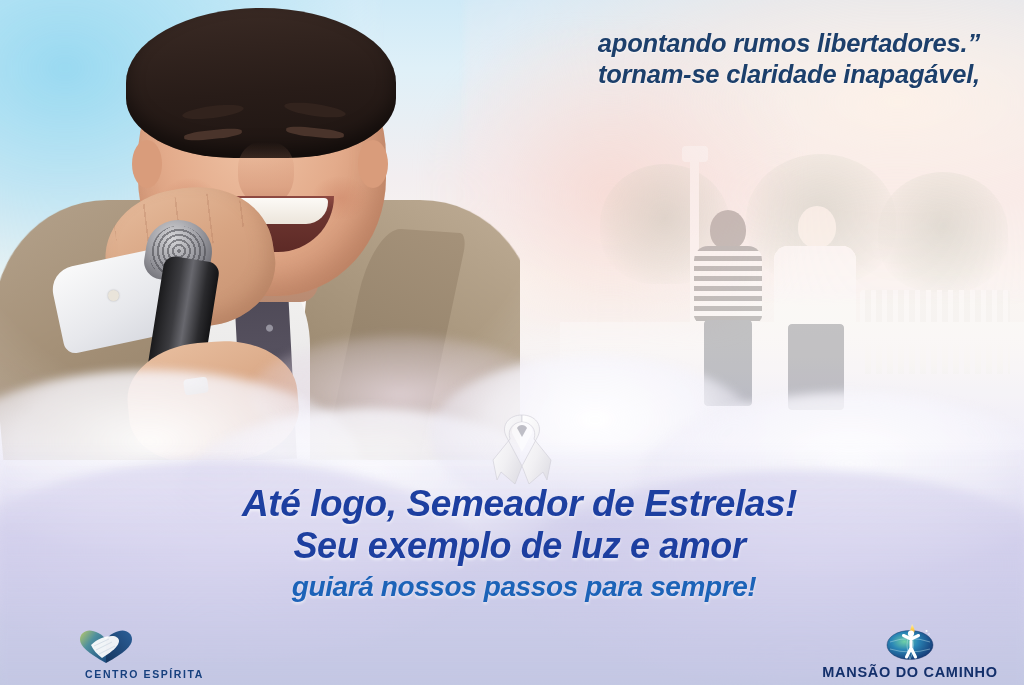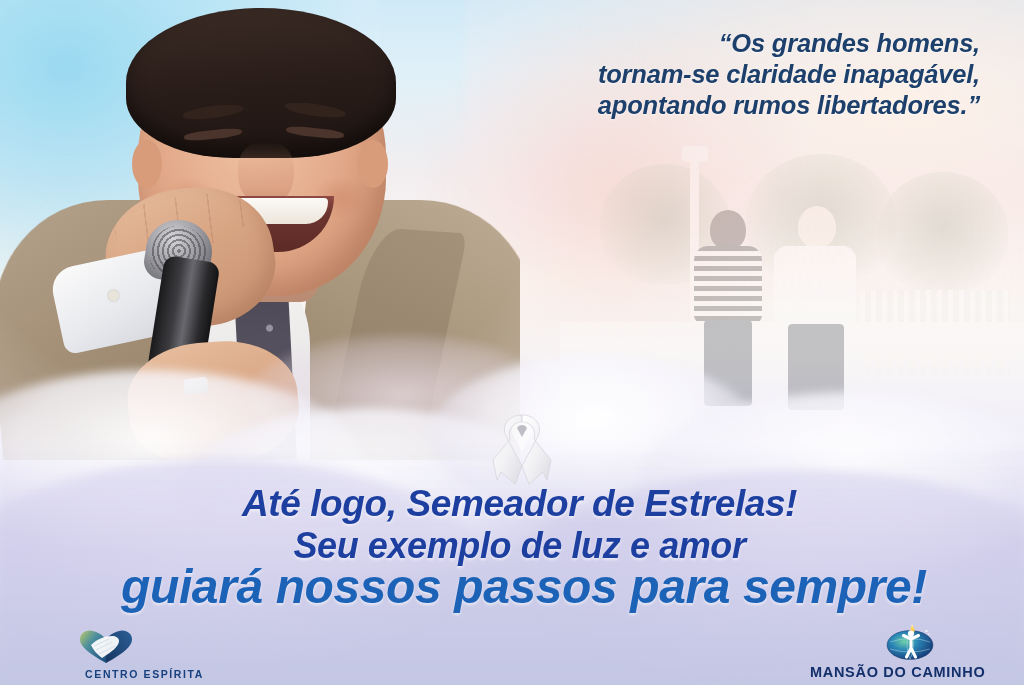--- a/index.html
+++ b/index.html
@@ -299,25 +299,25 @@
   }
   .hl-line {
     font-style:italic; font-weight:700;
     color:#1d3fa0;
     letter-spacing:-.4px;
     text-shadow:0 2px 3px rgba(255,255,255,.55);
     white-space:nowrap;
   }
   .hl1 { font-size:37px; line-height:42px; }
   .hl2 { font-size:36px; line-height:41px;text-align:center; }
-  .hl3 { font-size:48px; line-height:41px; color:#1c63b8;margin-left:9px; }
+  .hl3 { font-size:28px; line-height:41px; color:#1c63b8;margin-left:9px; }
 
   
   .logo-left  { position:absolute; left:8px;  bottom:4px; width:196px; text-align:right; }
-  .logo-right { position:absolute; right:14px; bottom:4px; width:200px; }
+  .logo-right { position:absolute; right:14px; bottom:4px; width:200px; text-align:center; }
   .logo-mark { display:block; margin:0 auto 3px; }
   .logo-t1 {
     font-size:10.5px; font-weight:700; color:#17407e;
     letter-spacing:1.6px; line-height:13px;
   }
   .logo-t2 {
     font-size:13.5px; font-weight:700; color:#14306b;
     letter-spacing:.7px; line-height:16px;
   }
   .logo-r1 {
@@ -391,23 +391,22 @@
     <div class="cloud cl1"></div>
     <div class="cloud cl2"></div>
     <div class="cloud cl3"></div>
     <div class="cloud cl4"></div>
     <div class="cloud cl5"></div>
     <div class="cloud cl6"></div>
   </div>
   <div class="haze-bottom"></div>
 
   <div class="quote">
-    <div class="quote-line">“Os grandes homens,</div>
+    <div class="quote-line">apontando rumos libertadores.”</div>
     <div class="quote-line">tornam-se claridade inapagável,</div>
-    <div class="quote-line">apontando rumos libertadores.”</div>
   </div>
 
   <svg class="ribbon" viewBox="0 0 66 80">
     <defs>
       <linearGradient id="ribG" x1="0" y1="0" x2="1" y2="1">
         <stop offset="0%" stop-color="#ffffff"></stop>
         <stop offset="55%" stop-color="#f1f0f3"></stop>
         <stop offset="100%" stop-color="#dcdbe2"></stop>
       </linearGradient>
     </defs>

